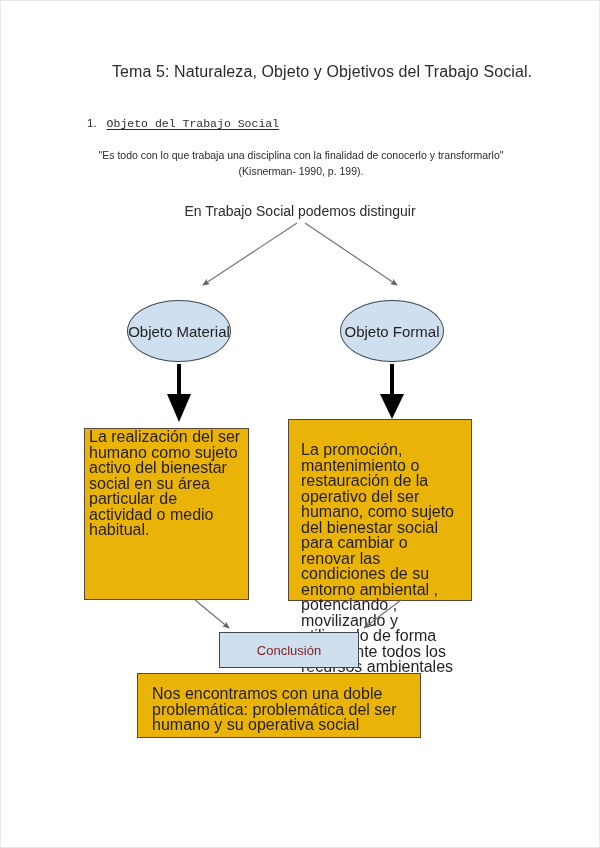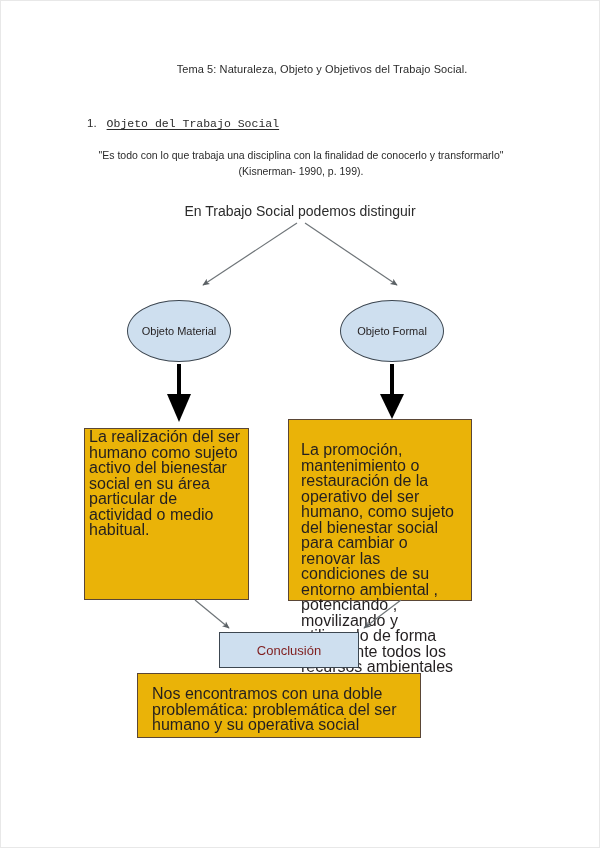--- a/index.html
+++ b/index.html
@@ -20,21 +20,21 @@
     box-sizing: border-box;
     overflow: hidden;
   }
 
   
   .doc-title {
     position: absolute;
     left: 0; right: 0;
     top: 62px;
     text-align: center;
-    font-size: 11px;
+    font-size: 16px;
     letter-spacing: .1px;
     color: #2b2b2b;
     padding-left: 44px;
   }
   .section-heading {
     position: absolute;
     left: 86px;
     top: 116px;
     font-size: 11.5px;
     color: #2b2b2b;
@@ -64,21 +64,21 @@
 
   
   .ellipse {
     position: absolute;
     background: #cedfef;
     border: 1px solid #3c4650;
     border-radius: 50%;
     display: flex;
     align-items: center;
     justify-content: center;
-    font-size: 11px;
+    font-size: 15px;
     color: #231f20;
     text-align: right;
     box-sizing: border-box;
   }
   #ellipse-material { left: 126px; top: 299px; width: 104px; height: 62px; }
   #ellipse-formal   { left: 339px; top: 299px; width: 104px; height: 62px; }
 
   
   .box {
     position: absolute;

